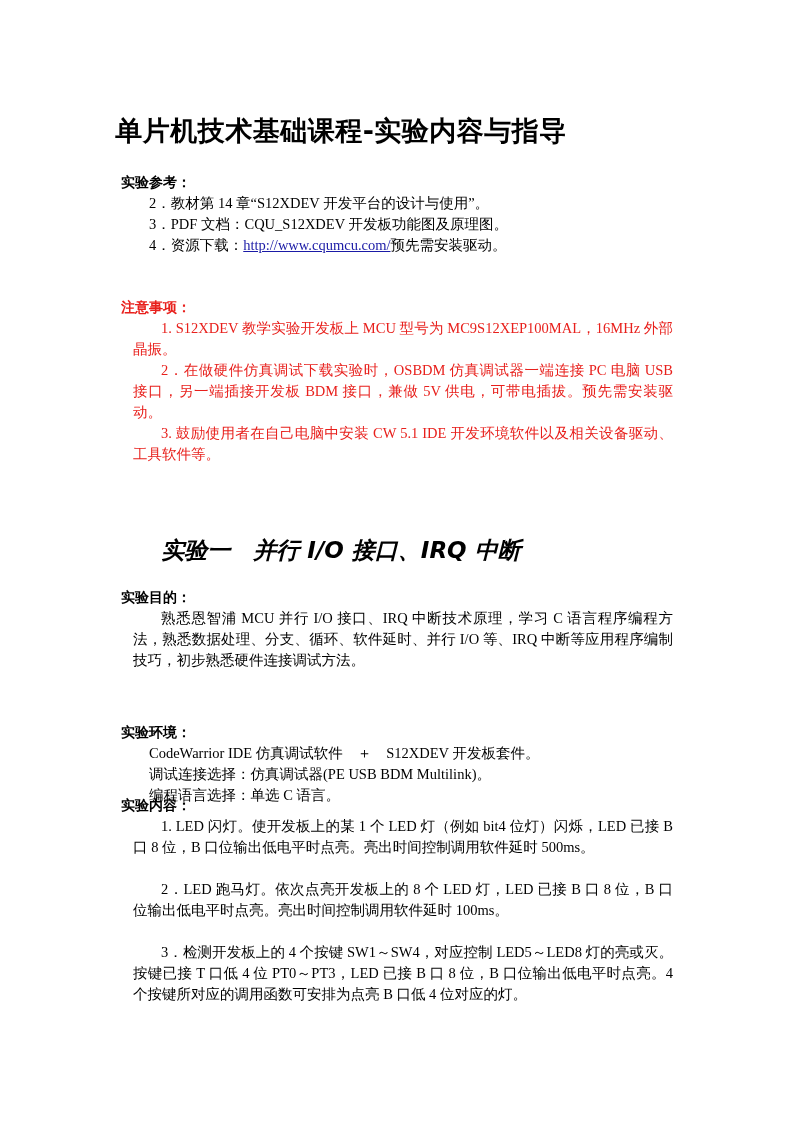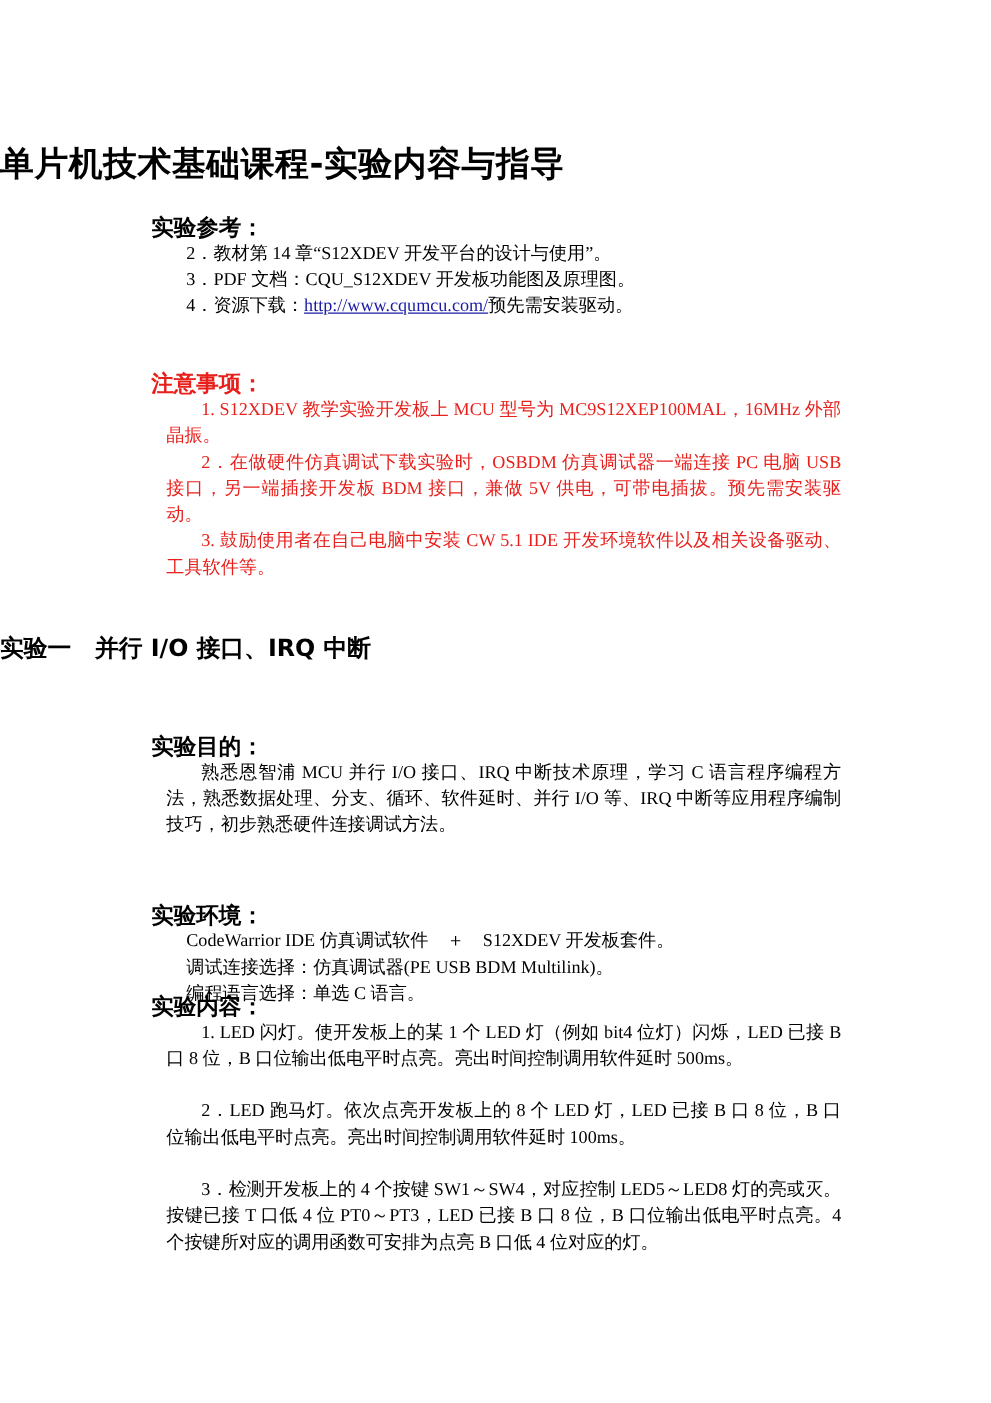--- a/index.html
+++ b/index.html
@@ -19,43 +19,45 @@
       position: absolute;
       left: 0;
       top: 0;
       width: 793px;
       height: 1122px;
     }
     .title {
       position: absolute;
       left: 0;
       width: 682px;
+      text-align: center;
       font-weight: bold;
       font-family: "DejaVu Sans", "Liberation Sans", sans-serif;
     }
     .main-title {
       top: 113px;
       font-size: 27px;
       letter-spacing: 0.5px;
     }
     .exp-title {
-      top: 506px;
-      font-size: 19px;
+      top: 535px;
+      font-size: 23px;
+      font-style: italic;
     }
     .block {
       position: absolute;
       left: 121px;
       width: 552px;
       font-size: 14.5px;
       line-height: 21px;
     }
     .heading {
       font-weight: bold;
       font-family: "DejaVu Sans", "Liberation Sans", sans-serif;
-      font-size: 18px;
+      font-size: 14px;
       line-height: 21px;
     }
     .line {
       white-space: nowrap;
     }
     .indent {
       padding-left: 28px;
     }
     .para {
       text-indent: 28px;

